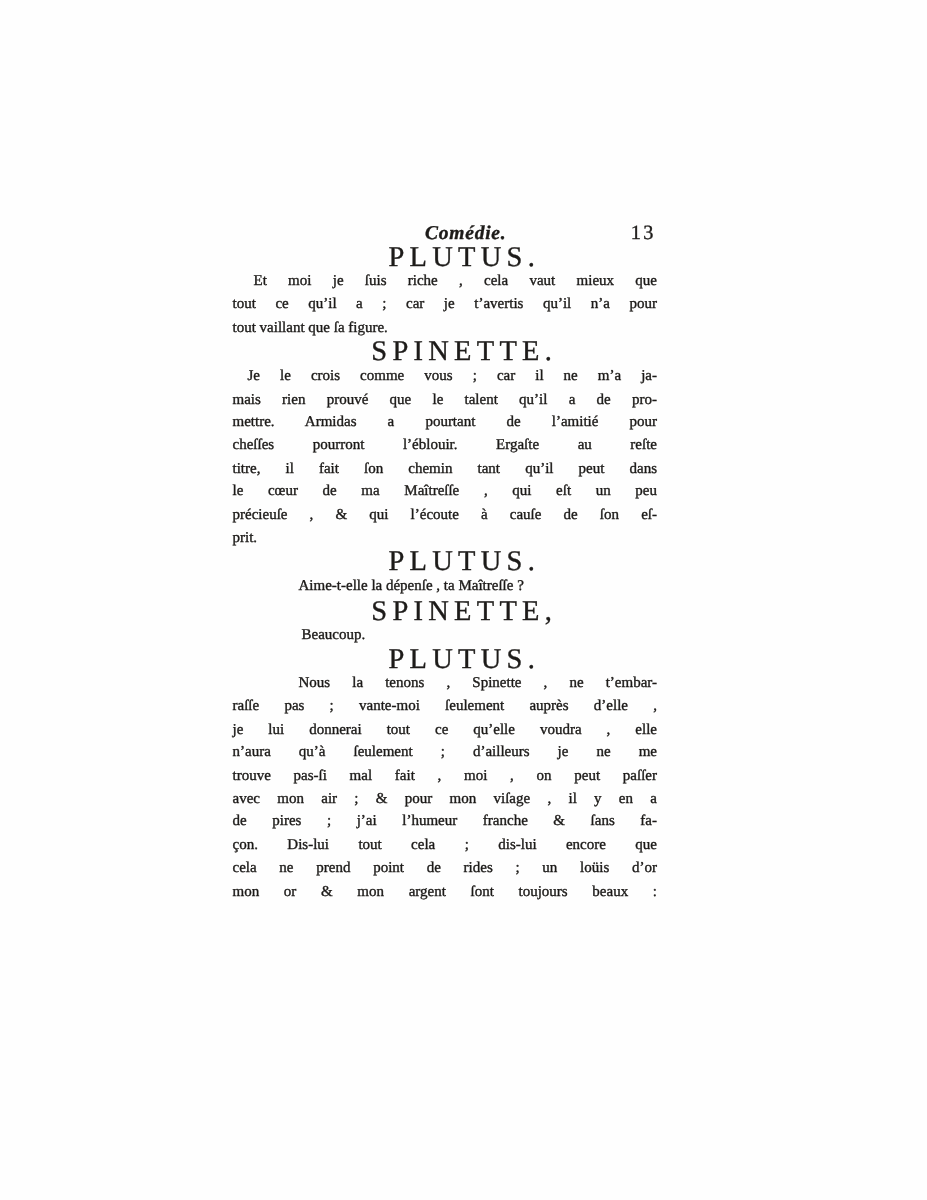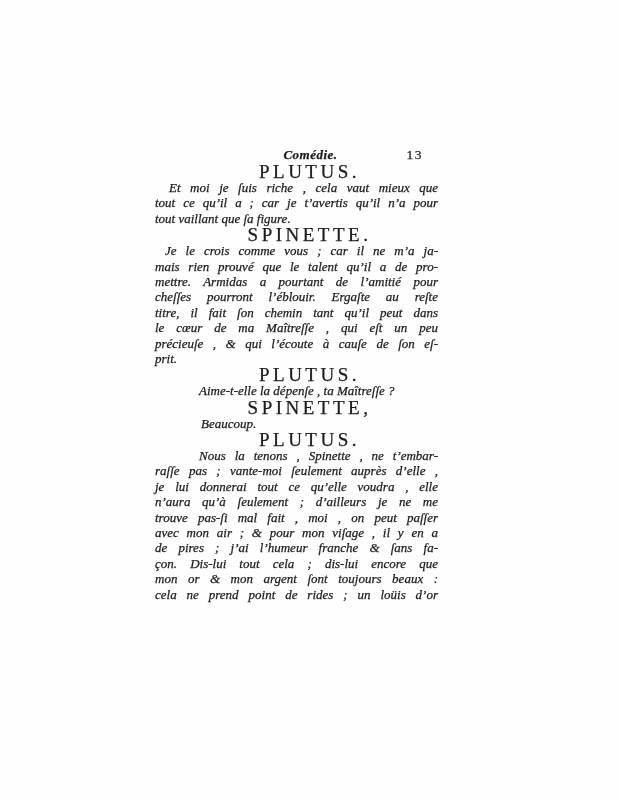--- a/index.html
+++ b/index.html
@@ -23,40 +23,39 @@
   }
   .running-title{
     position:absolute;left:0;right:0;
     text-align:center;
     padding-left:28px;
     font-style:italic;
     font-weight:bold;
     letter-spacing:0.5px;
   }
   .page-number{
-    position:absolute;right:15px;top:0;
+    position:absolute;right:1px;top:0;
     font-size:13.5px;
     letter-spacing:1.5px;
   }
   .heading{
     font-size:19px;
     line-height:17px;
     height:17px;
     text-align:center;
     padding-left:26px;
     letter-spacing:3.5px;
     white-space:nowrap;
   }
   .line{
-    font-size:13px;
+    font-size:10px;
     line-height:15.4px;
     height:15.4px;
     white-space:normal;
     overflow:visible;
-    font-style:italic;
   }
   .line.j{
     text-align:justify;
     text-align-last:justify;
   }
 </style>
 </head>
 <body>
 
 <div class="page" style="background: rgb(254, 254, 254); color: rgb(29, 27, 25);">
@@ -94,18 +93,18 @@
         <div class="heading">PLUTUS.</div>
         <div>
           <div class="line j" style="padding-left: 44px;">Nous la tenons , Spinette , ne t’embar-</div>
           <div class="line j">raſſe pas ; vante-moi ſeulement auprès d’elle ,</div>
           <div class="line j">je lui donnerai tout ce qu’elle voudra , elle</div>
           <div class="line j">n’aura qu’à ſeulement ; d’ailleurs je ne me</div>
           <div class="line j">trouve pas-ſi mal fait , moi , on peut paſſer</div>
           <div class="line j">avec mon air ; &amp; pour mon viſage , il y en a</div>
           <div class="line j">de pires ; j’ai l’humeur franche &amp; ſans fa-</div>
           <div class="line j">çon. Dis-lui tout cela ; dis-lui encore que</div>
+          <div class="line j">cela ne prend point de rides ; un loüis d’or</div>
           <div class="line j">mon or &amp; mon argent ſont toujours beaux :</div>
-          <div class="line j">cela ne prend point de rides ; un loüis d’or</div>
         </div>
       </div>
   </div>
 </div>
 
 </body></html>

